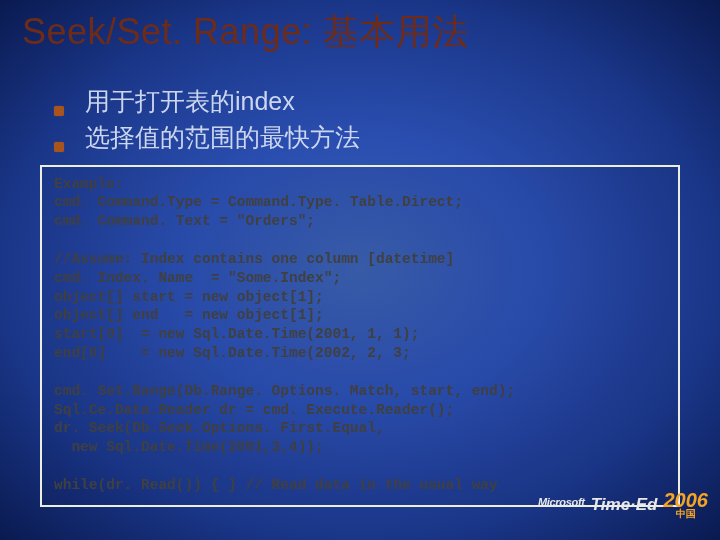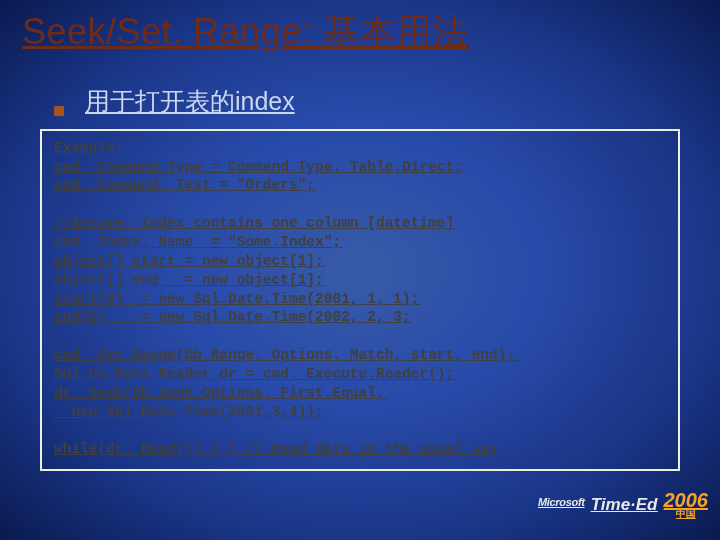--- a/index.html
+++ b/index.html
@@ -1,15 +1,15 @@
 <!DOCTYPE html>
 <html><head>
 <meta charset="utf-8">
 <style>
-  * { margin: 0; padding: 0; box-sizing: border-box; text-decoration: underline; }
+  * { margin: 0; padding: 0; box-sizing: border-box; }
   html, body { width: 720px; height: 540px; overflow: hidden; }
   body {
     background: radial-gradient(ellipse at center, #3a5fad 0%, #2a4eb0 35%, #1a3688 70%, #0a1a50 100%);
     font-family: Arial, "Microsoft YaHei", sans-serif;
     position: relative;
   }
   .slide { padding: 8px 22px 0 22px; }
   .title {
     font-size: 36px;
     color: #6e2c18;
@@ -102,20 +102,24 @@
 <body>
 
 <div class="slide">
   <h1 class="title">Seek/Set. Range:  基本用法</h1>
 
   <div class="bullets">
     <div class="bullet-item">
       <span class="bullet"></span>
       <span class="bullet-text">用于打开表的index</span>
     </div>
+    <div class="bullet-item">
+      <span class="bullet"></span>
+      <span class="bullet-text">选择值的范围的最快方法</span>
+    </div>
   </div>
 
   <div class="code-box">Example:
 cmd. Command.Type = Command.Type. Table.Direct;
 cmd. Command. Text = "Orders";
 
 //Assume: Index contains one column [datetime]
 cmd. Index. Name  = "Some.Index";
 object[] start = new object[1];
 object[] end   = new object[1];

